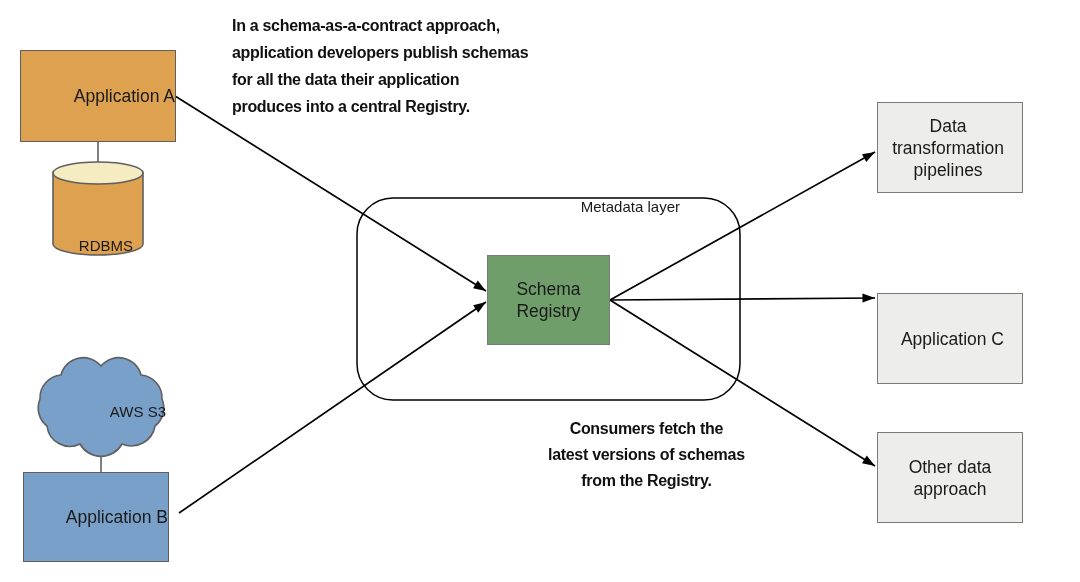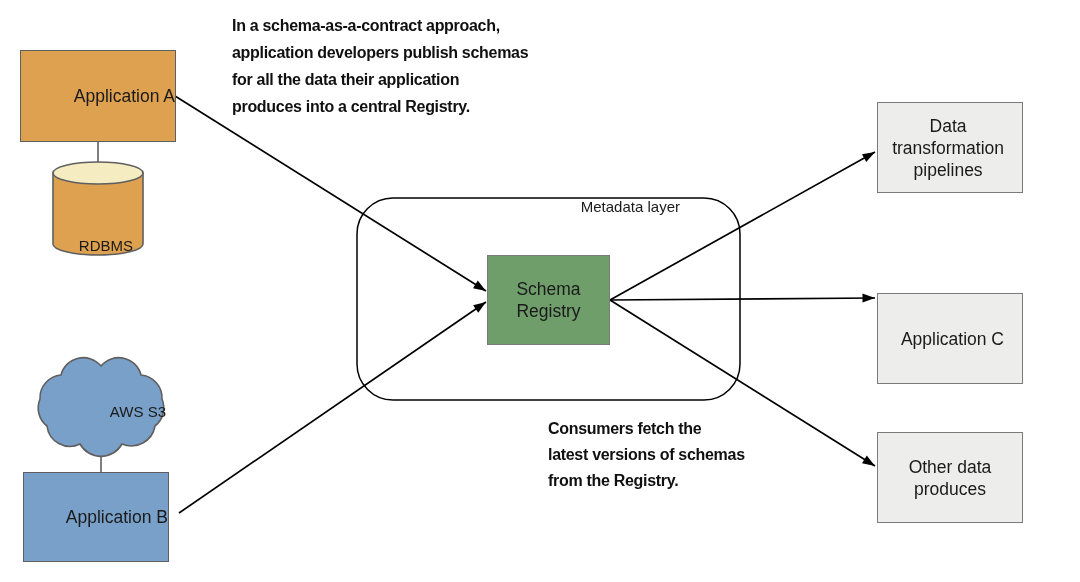--- a/index.html
+++ b/index.html
@@ -32,21 +32,21 @@
   }
   .label-rdbms    { left:53px;  top:207px; width:80px;  }
   .label-aws      { left:36px;  top:373px; width:130px; }
   .label-metadata { left:420px; top:168px; width:260px; }
 
   .note {
     position:absolute; white-space:pre-line; color:#101010;
     font-weight:bold; font-size:16px; letter-spacing:-0.3px;
   }
   .note-publish { left:232px; top:12px;  line-height:27px; }
-  .note-consume { left:548px; top:416px; line-height:26px; }
+  .note-consume { left:548px; top:416px; line-height:26px;text-align:center; }
 </style>
 </head>
 <body>
 
 <div id="stage">
 
   <svg id="diagram-svg" width="1080" height="582" viewBox="0 0 1080 582">
     <defs>
       <marker id="arrow" markerUnits="userSpaceOnUse" markerWidth="15" markerHeight="12" refX="13" refY="5" orient="auto">
         <path d="M0.5,0.5 L13,5 L0.5,9.5 Z" style="fill:var(--line)"></path>
@@ -95,21 +95,21 @@
 
   <div class="box box-gray box-pipelines">
     <span>Data transformation pipelines</span>
   </div>
 
   <div class="box box-gray box-app-c">
     <span>Application C</span>
   </div>
 
   <div class="box box-gray box-other">
-    <span>Other data produces</span>
+    <span>Other data approach</span>
   </div>
 
   <div class="note note-publish">In a schema-as-a-contract approach,
 application developers publish schemas
 for all the data their application
 produces into a central Registry.</div>
   <div class="note note-consume">Consumers fetch the
 latest versions of schemas
 from the Registry.</div>
 

